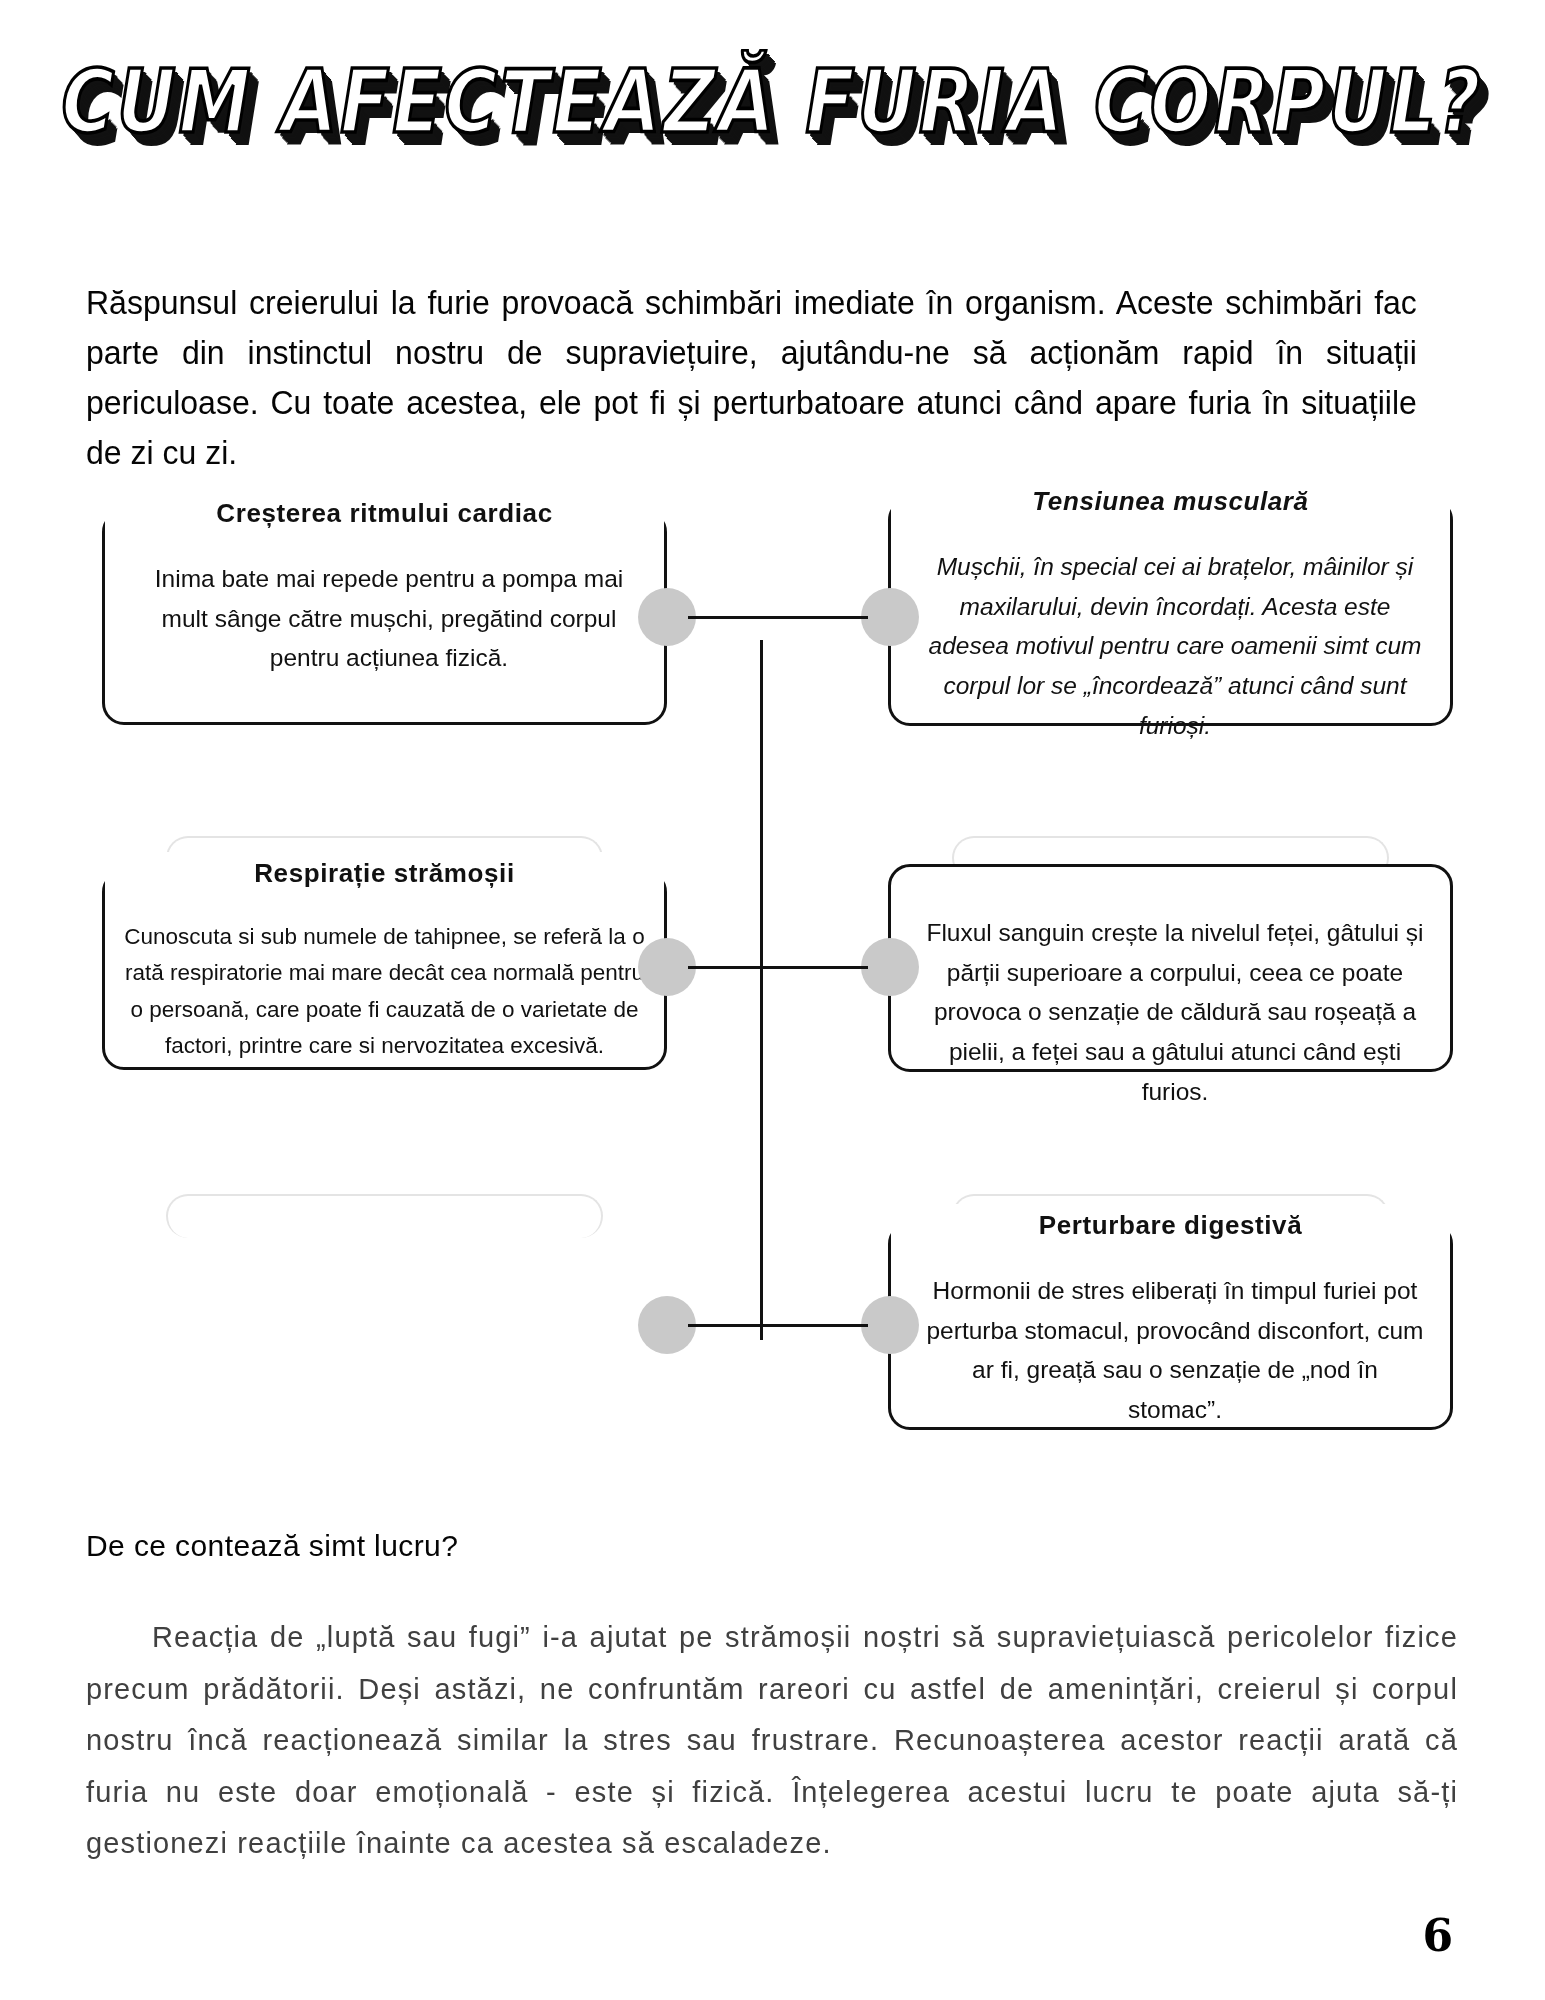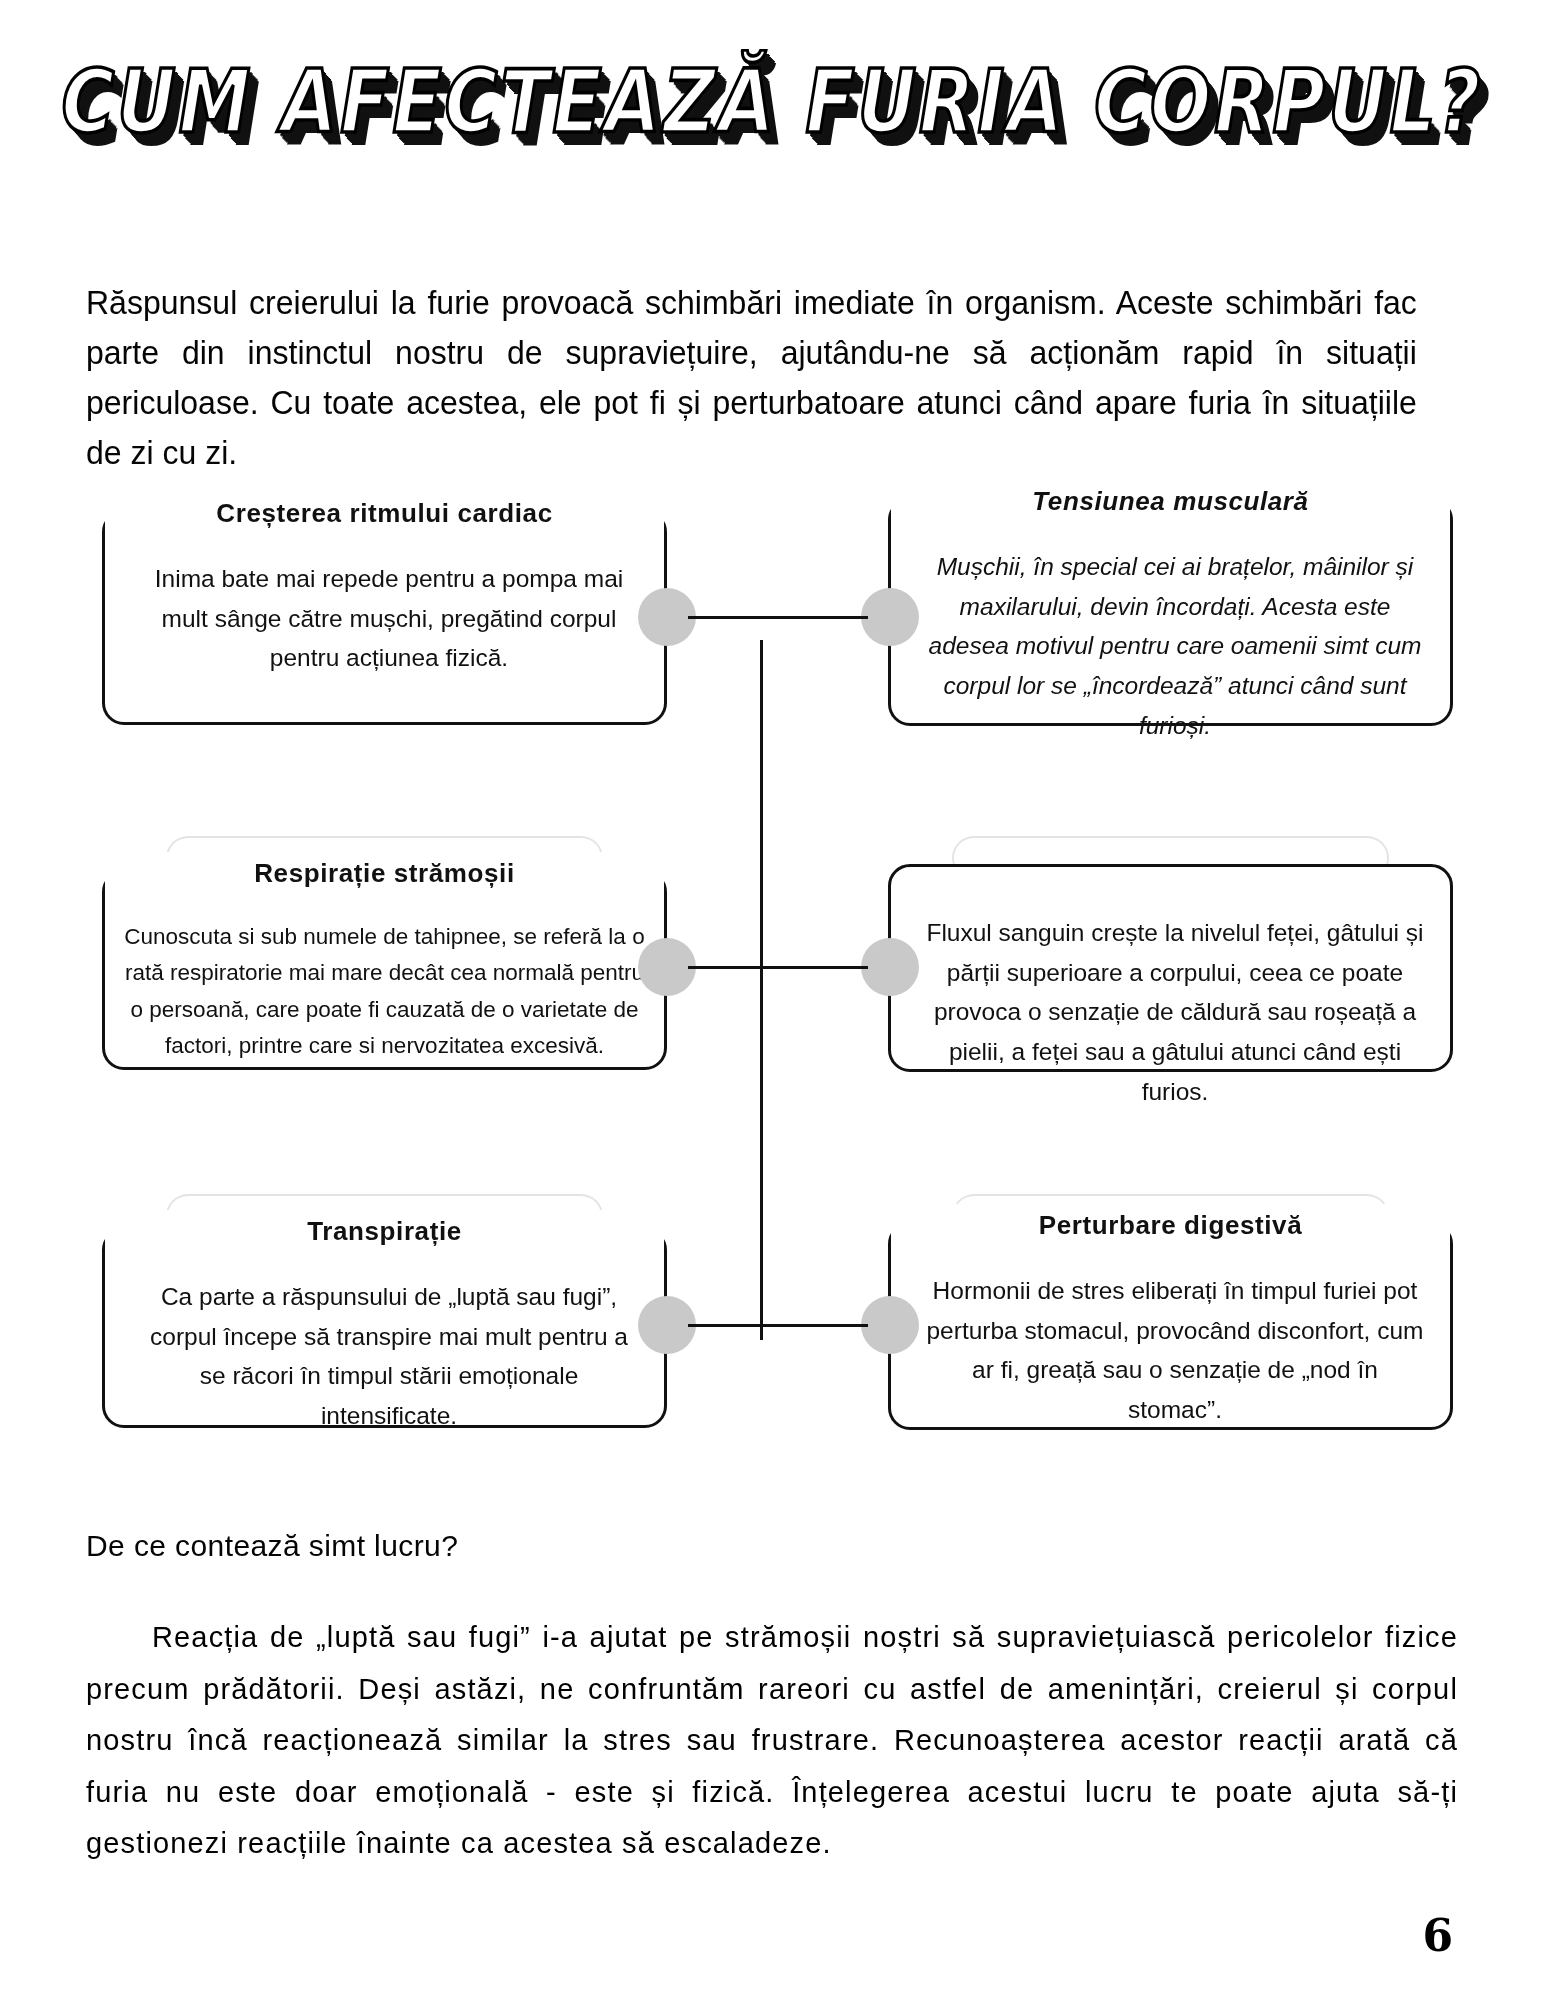--- a/index.html
+++ b/index.html
@@ -173,21 +173,21 @@
   .closing {
     position: absolute;
     left: 86px;
     top: 1583px;
     width: 1372px;
     font-family: "Liberation Sans", sans-serif;
     font-size: 29px;
     line-height: 1.78;
     letter-spacing: 1.15px;
     text-align: justify;
-    color: #000000;
+    color: #404040;
   }
   .closing .indent { display: inline-block; width: 66px; }
 
   .page-number {
     position: absolute;
     right: 92px;
     bottom: 42px;
     font-family: "DejaVu Serif", serif;
     font-size: 44px;
     font-weight: 700;
@@ -238,24 +238,20 @@
       <div class="ghost" style="left:936px;width:437px;"></div>
       <div class="card right" style="top:-6px;height:208px;">
         <div class="card-body">Fluxul sanguin crește la nivelul feței, gâtului și părții superioare a corpului, ceea ce poate provoca o senzație de căldură sau roșeață a pielii, a feței sau a gâtului atunci când ești furios.</div>
       </div>
       <div class="node" style="left:845px;top:68px;"></div>
       <div class="link" style="left:760px;top:96px;width:92px;"></div>
     </div>
 
     <div class="row row-2">
       <div class="ghost" style="left:150px;width:437px;"></div>
-      <div class="card left" style="top:0px;height:200px;">
-        <div class="card-title">Transpirație</div>
-        <div class="card-body">Ca parte a răspunsului de „luptă sau fugi”, corpul începe să transpire mai mult pentru a se răcori în timpul stării emoționale intensificate.</div>
-      </div>
       <div class="node" style="left:622px;top:68px;"></div>
       <div class="link" style="left:672px;top:96px;width:92px;"></div>
 
       <div class="ghost" style="left:936px;width:437px;"></div>
       <div class="card right" style="top:-6px;height:208px;">
         <div class="card-title">Perturbare digestivă</div>
         <div class="card-body">Hormonii de stres eliberați în timpul furiei pot perturba stomacul, provocând disconfort, cum ar fi, greață sau o senzație de „nod în stomac”.</div>
       </div>
       <div class="node" style="left:845px;top:68px;"></div>
       <div class="link" style="left:760px;top:96px;width:92px;"></div>

